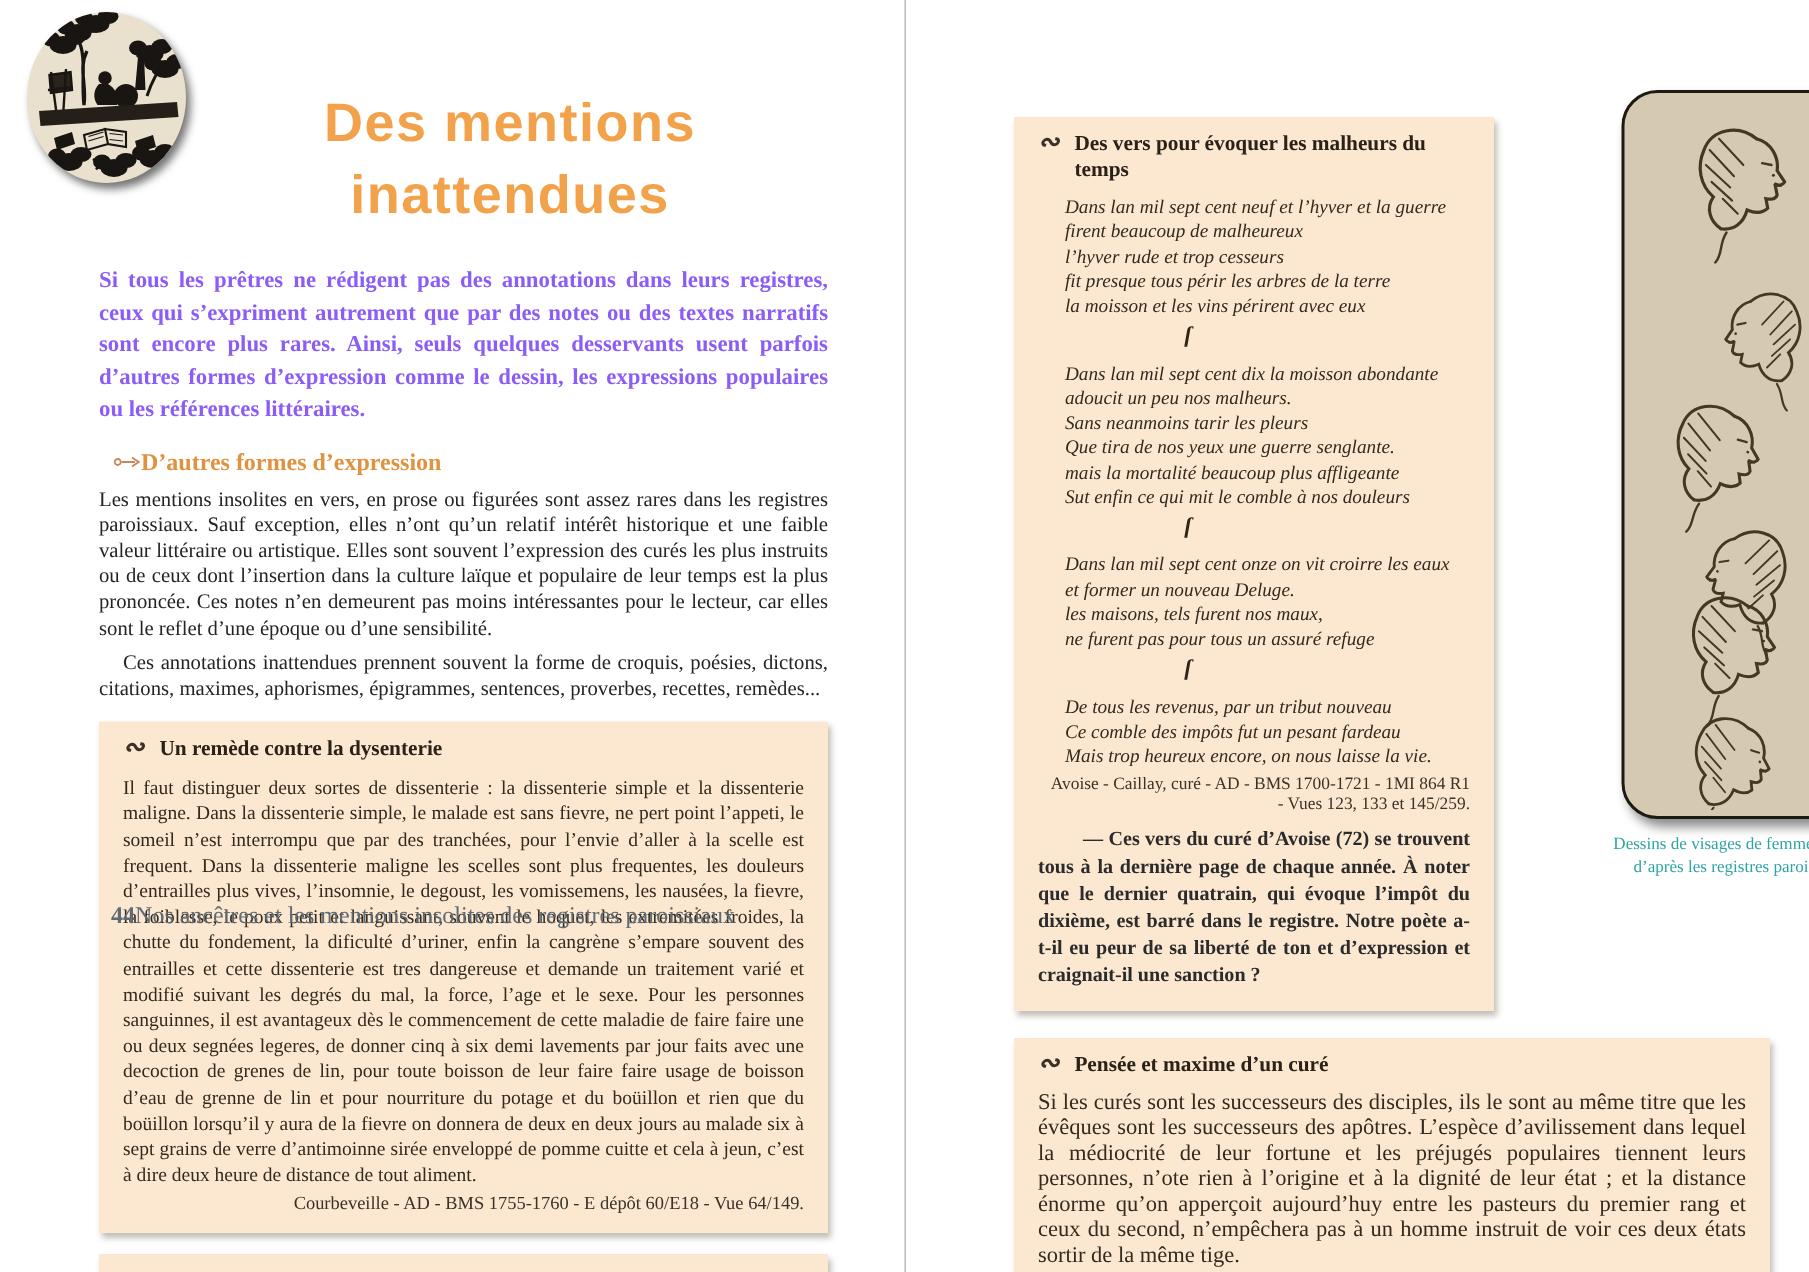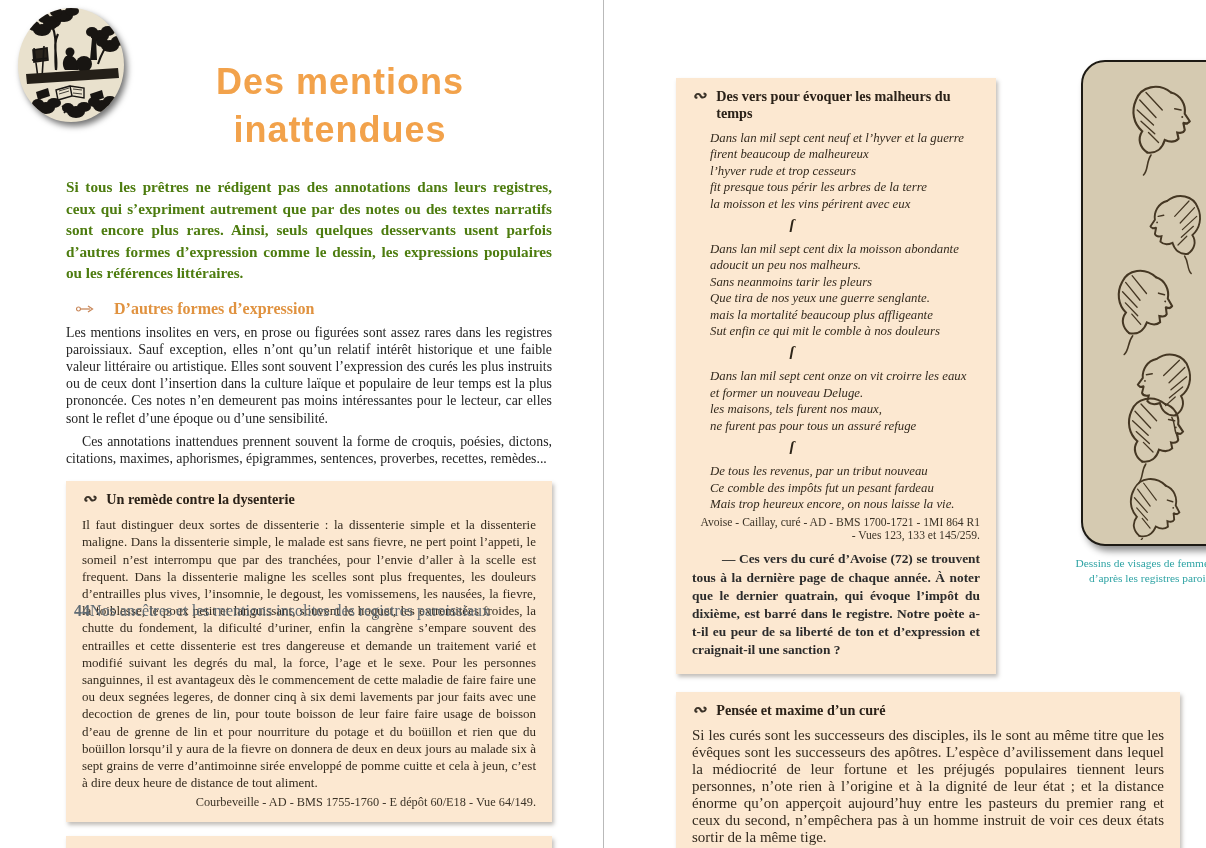--- a/index.html
+++ b/index.html
@@ -8,22 +8,22 @@
   .gutter{position:absolute;left:603px;top:0;width:1px;height:848px;background:#b9b9b9;}
 
   
   .page-left{position:absolute;left:0;top:0;width:603px;height:632px;}
   .vignette{position:absolute;left:18px;top:8px;width:106px;height:114px;border-radius:50%;
             background:#e9e1cd;box-shadow:3px 4px 6px rgba(0,0,0,.55);overflow:hidden;}
   .chapter-title{position:absolute;left:130px;top:58px;width:420px;text-align:center;
             font-family:"Liberation Sans",sans-serif;font-weight:bold;font-size:36px;line-height:48px;
             letter-spacing:1px;}
   .left-flow{position:absolute;left:66px;top:176px;width:486px;}
-  .intro{font-weight:bold;font-size:15.2px;line-height:21.5px;text-align:justify;color:#4d7c0f;}
-  .section-head{display:flex;align-items:center;gap:20px;margin:16px 0 6px 10px;}
+  .intro{font-weight:bold;font-size:15.2px;line-height:21.5px;text-align:justify;color:#8b5cf6;}
+  .section-head{display:flex;align-items:center;margin:16px 0 6px 10px;}
   .section-head .arrow{flex:0 0 auto;}
   .section-head h2{margin:0;font-size:16px;font-weight:bold;}
   .bodypara{font-size:13.8px;line-height:17.2px;text-align:justify;margin:0;}
   .bodypara.indent{text-indent:16px;margin-top:6px;}
 
   .quote-box{background:#fce8d1;box-shadow:2px 3px 4px rgba(120,110,100,.45);
              padding:10px 16px 12px 16px;margin-top:14px;position:relative;}
   .box-title{display:flex;align-items:baseline;gap:10px;font-weight:bold;font-size:14.2px;color:#2a2118;}
   .tilde{font-style:italic;font-size:17px;line-height:10px;color:#3a3228;}
   .quote-body{font-size:13px;line-height:17.2px;text-align:justify;margin-top:8px;color:#332a1e;}

